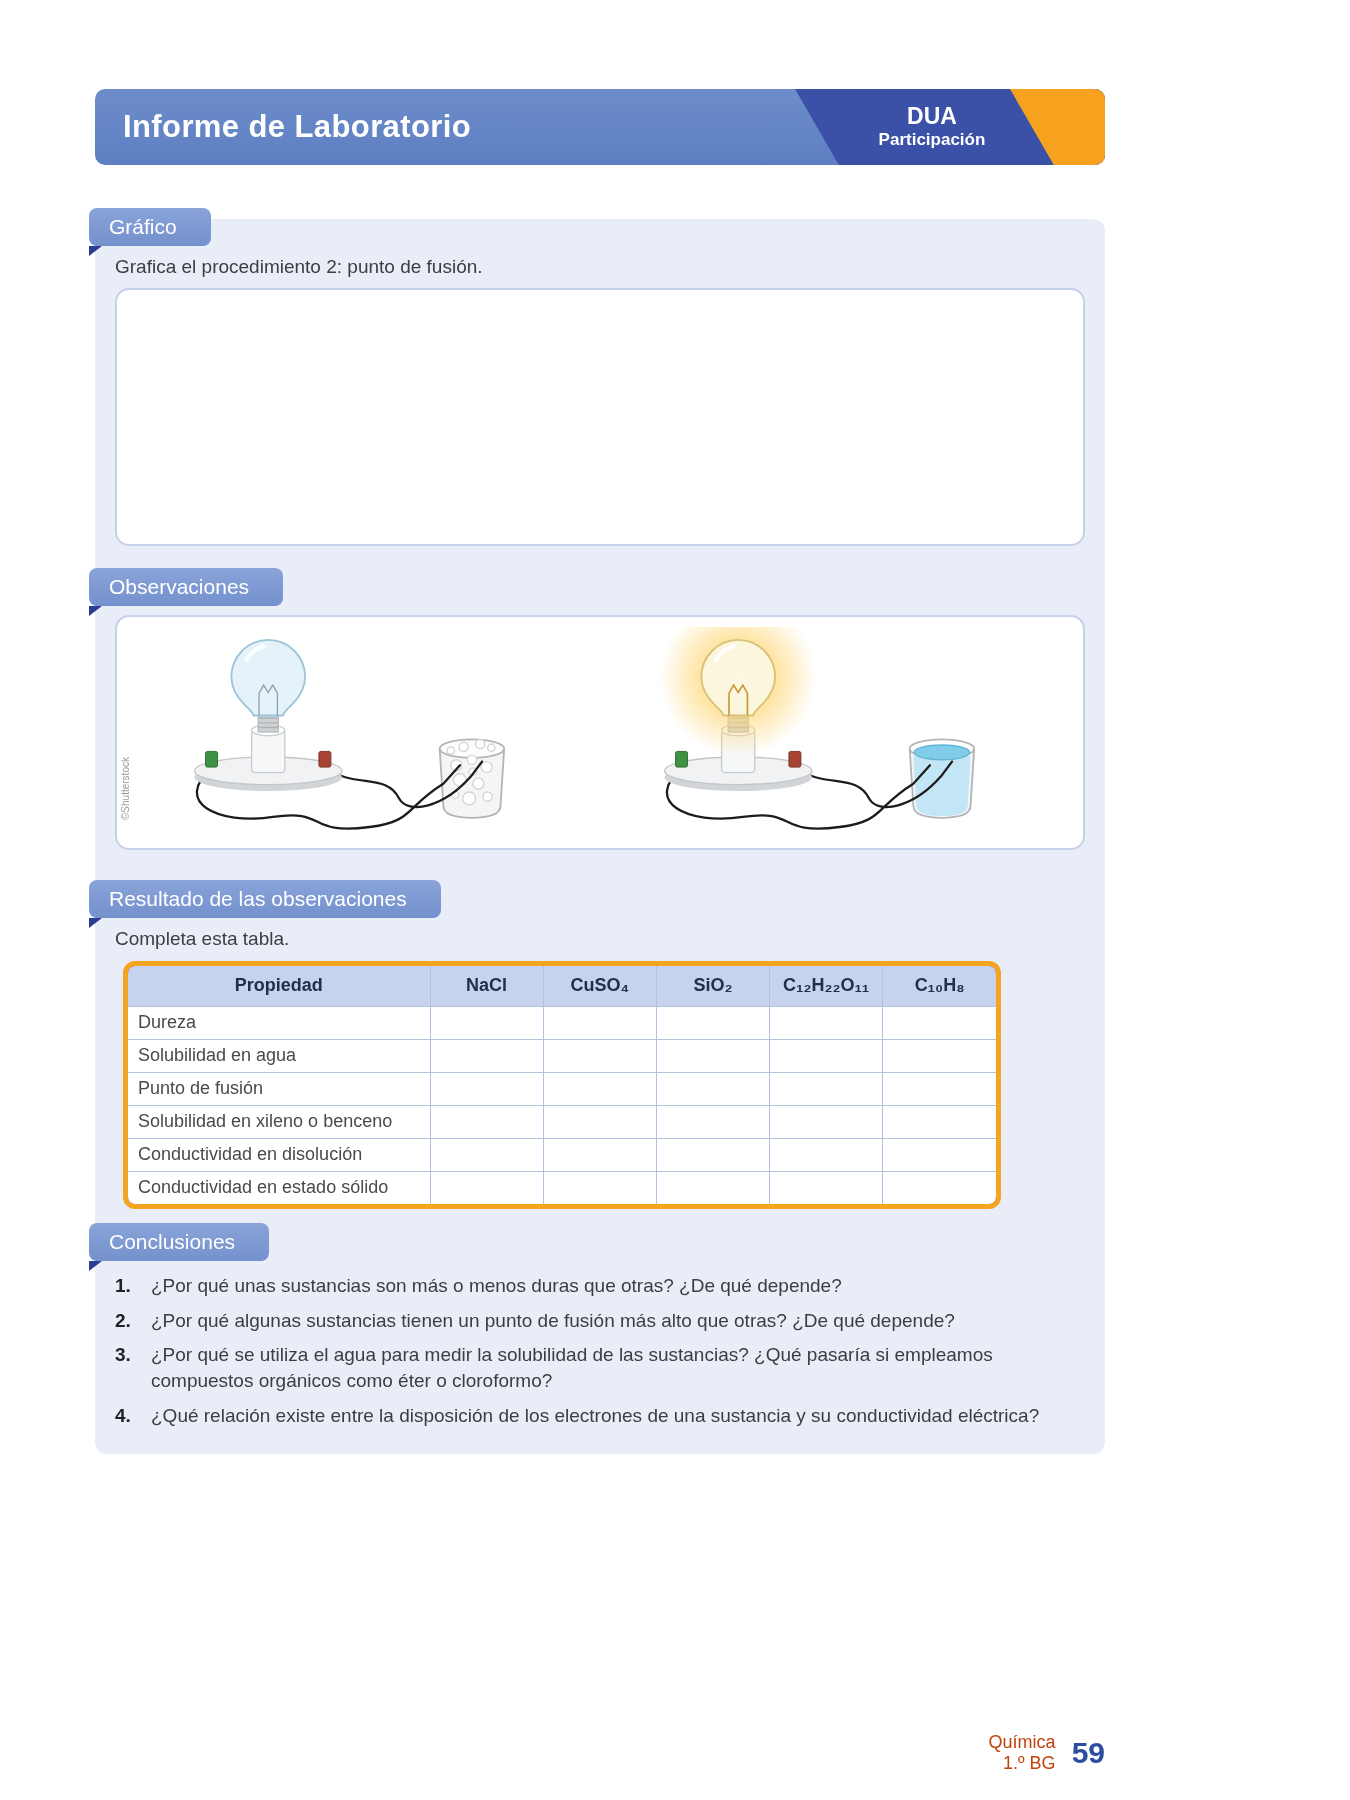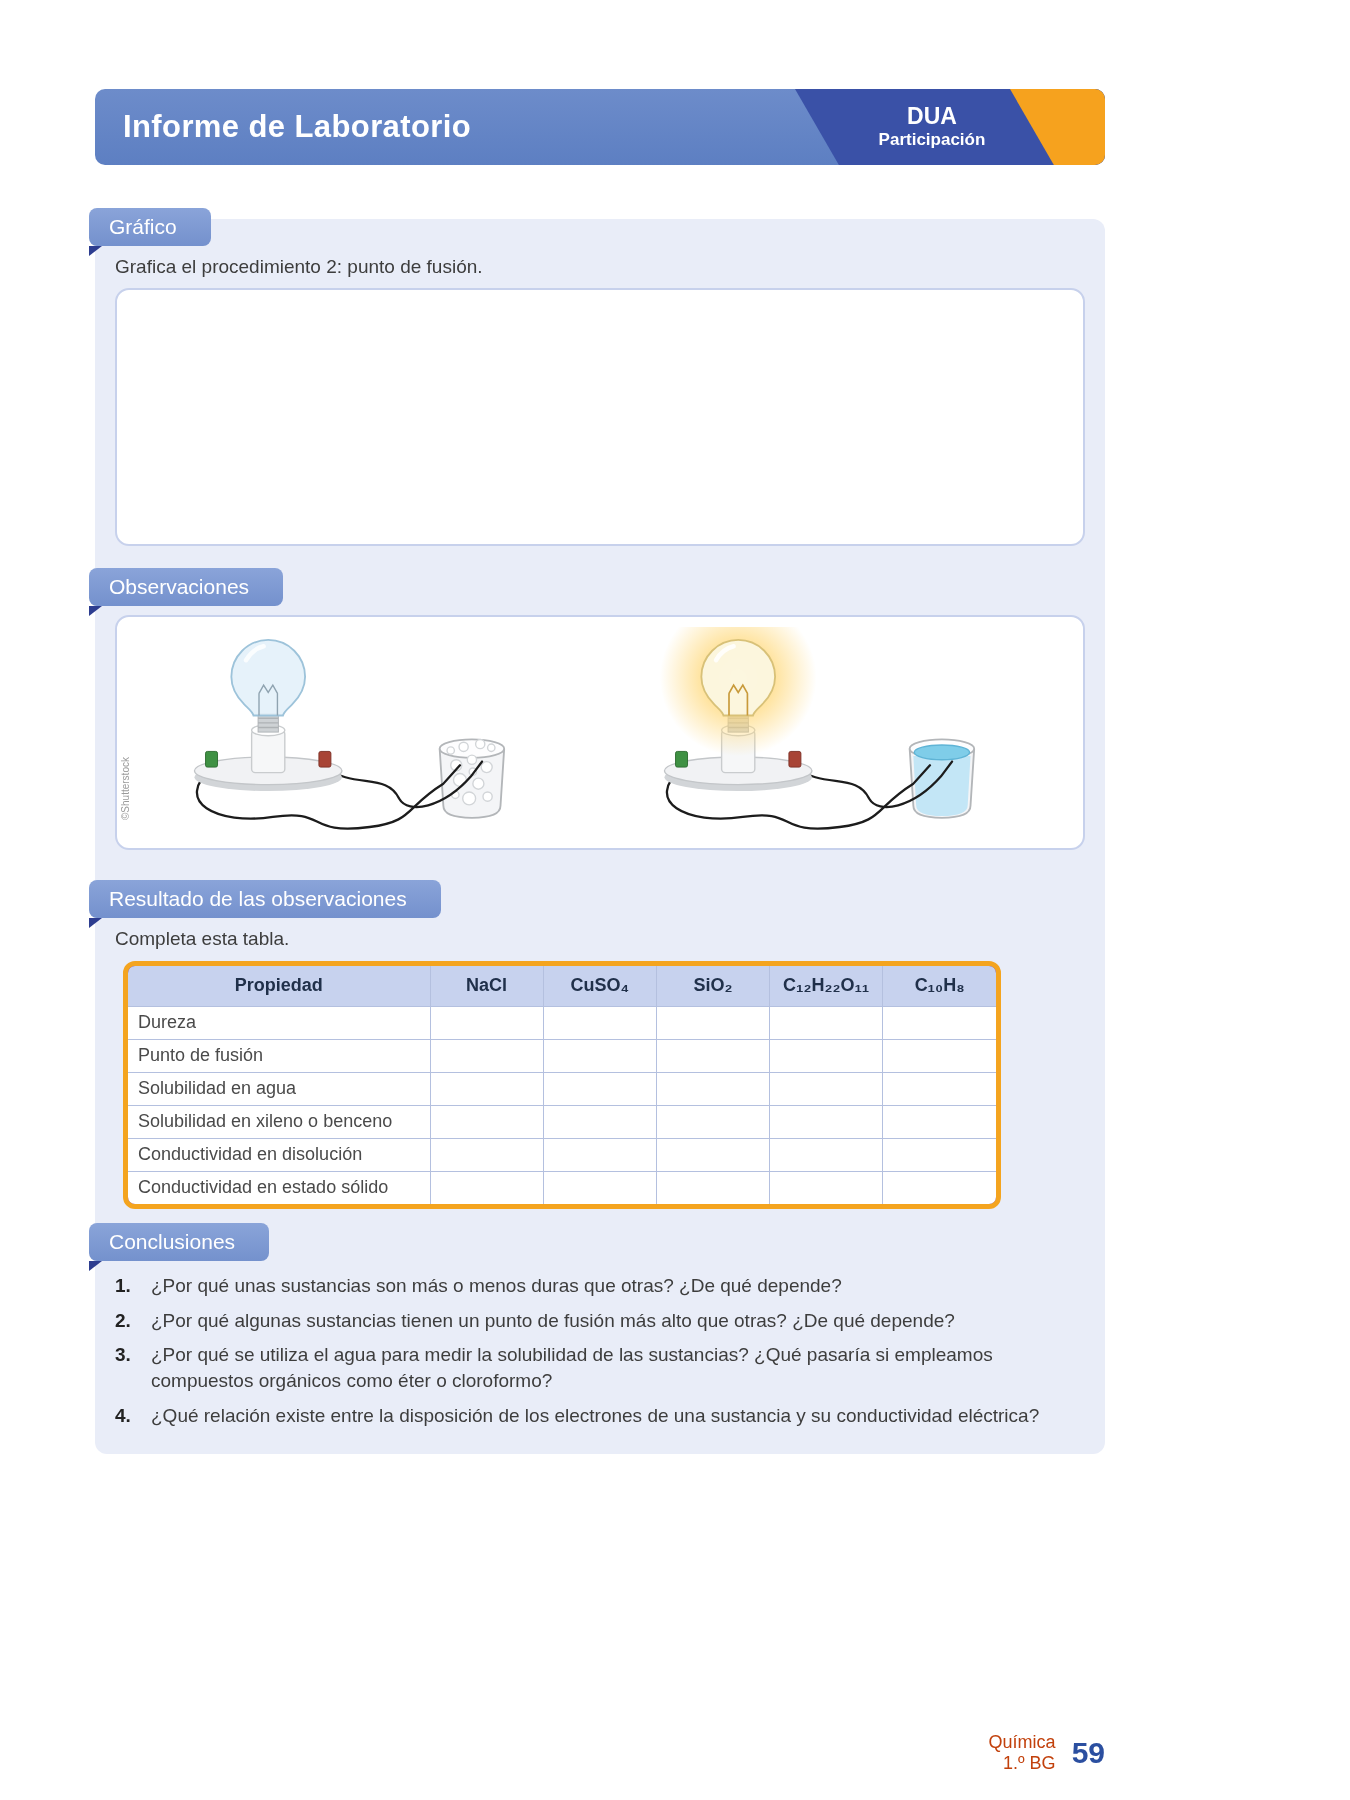--- a/index.html
+++ b/index.html
@@ -216,29 +216,29 @@
         <tbody>
           <tr>
             <td>Dureza</td>
             <td></td>
               <td></td>
               <td></td>
               <td></td>
               <td></td>
           </tr>
           <tr>
+            <td>Solubilidad en agua</td>
+            <td></td>
+              <td></td>
+              <td></td>
+              <td></td>
+              <td></td>
+          </tr>
+          <tr>
             <td>Punto de fusión</td>
-            <td></td>
-              <td></td>
-              <td></td>
-              <td></td>
-              <td></td>
-          </tr>
-          <tr>
-            <td>Solubilidad en agua</td>
             <td></td>
               <td></td>
               <td></td>
               <td></td>
               <td></td>
           </tr>
           <tr>
             <td>Solubilidad en xileno o benceno</td>
             <td></td>
               <td></td>

